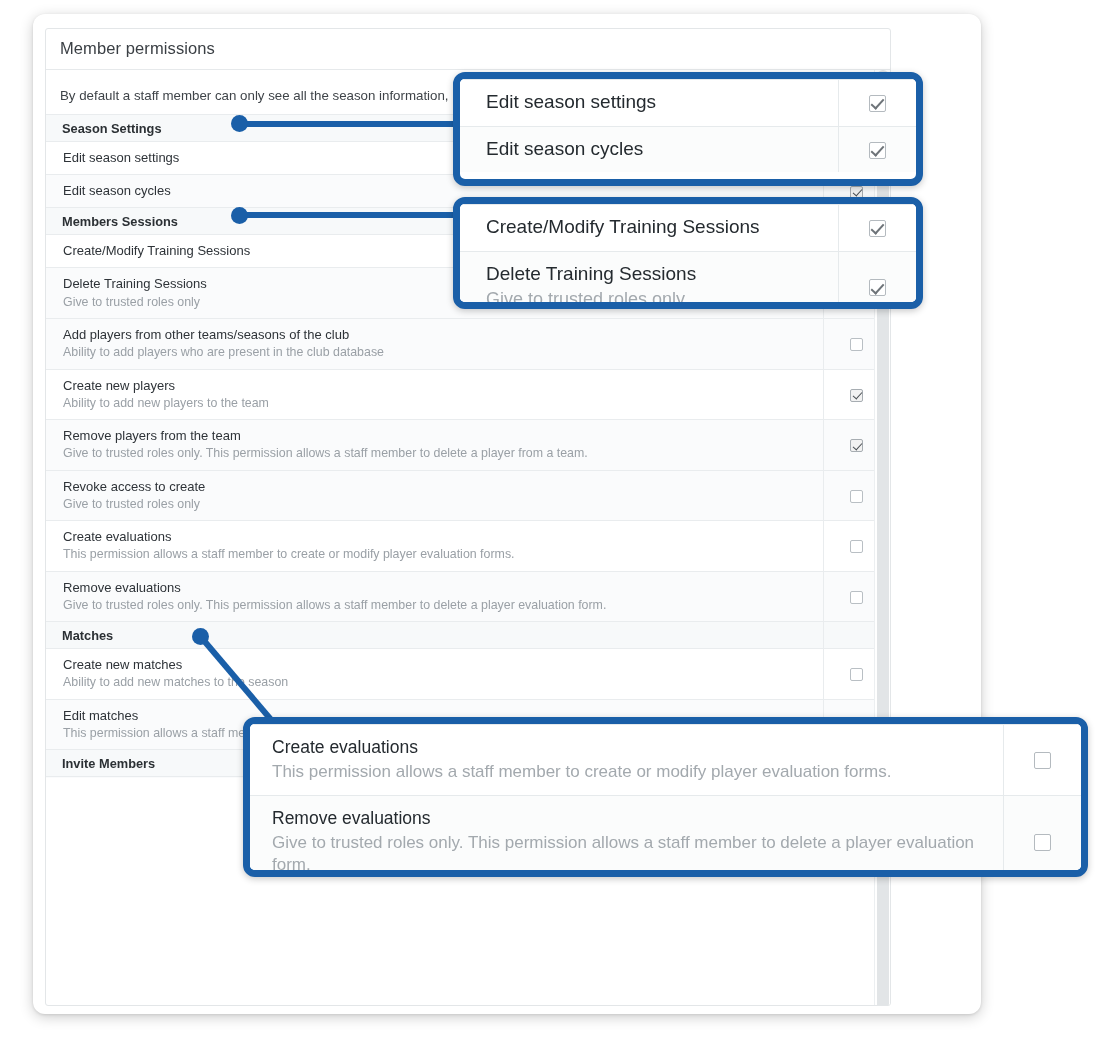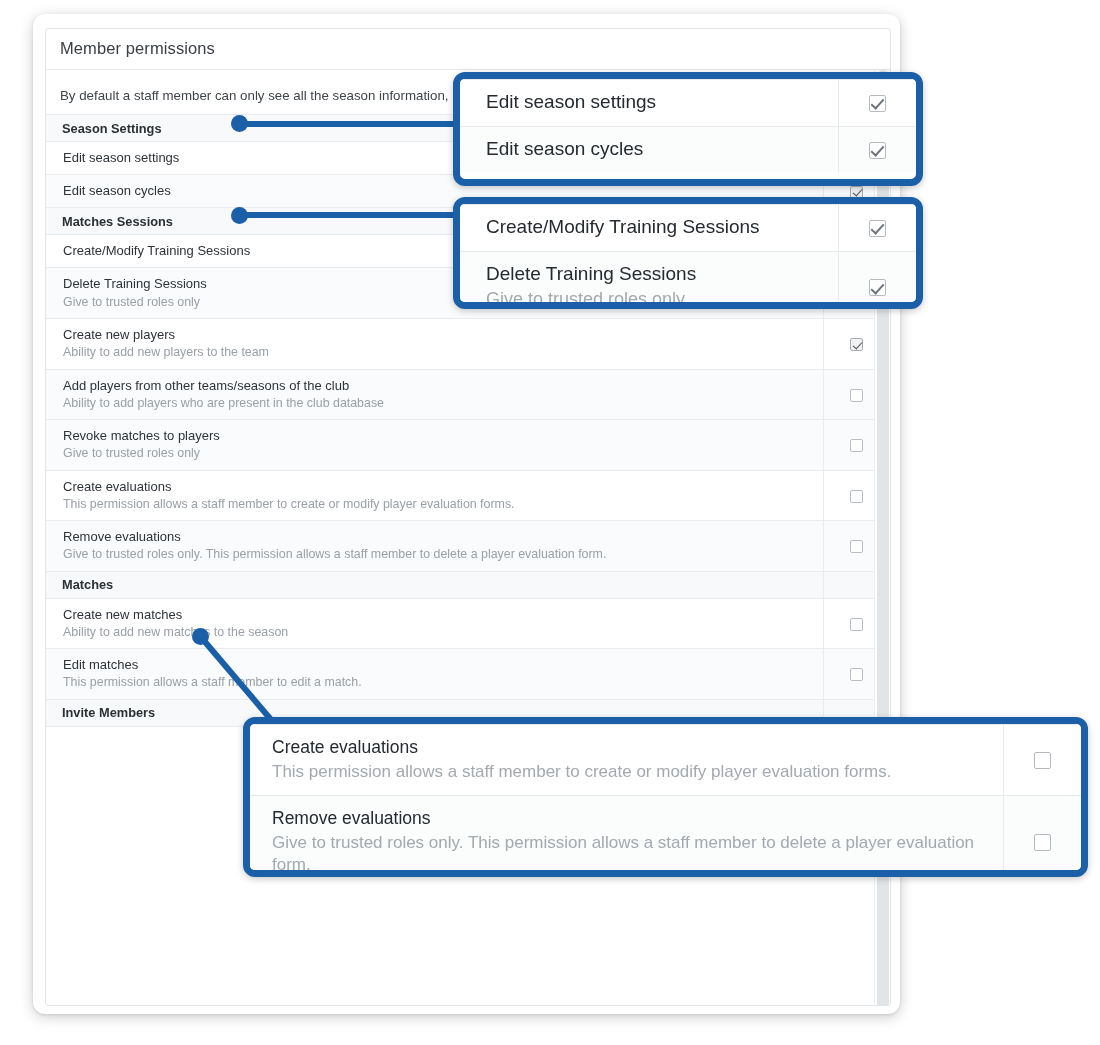--- a/index.html
+++ b/index.html
@@ -15,21 +15,21 @@
     position: relative;
     width: 1100px;
     height: 1045px;
     background: #ffffff;
   }
 
   
   .app-card {
     position: absolute;
     left: 33px; top: 14px;
-    width: 867px; height: 1000px;
+    width: 948px; height: 1000px;
     background: #ffffff;
     border-radius: 12px;
     box-shadow: 0 3px 14px rgba(0,0,0,0.20), 0 1px 3px rgba(0,0,0,0.10);
   }
 
   .panel {
     position: absolute;
     left: 12px; top: 14px;
     width: 846px; height: 978px;
     background: #ffffff;
@@ -258,62 +258,71 @@
               </tr>
               <tr class="perm alt">
                 <td>
                   <div class="cellpad">
                     <div class="ptitle">Edit season cycles</div>
                   </div>
                 </td>
                 <td class="check-cell"><span class="cbox on"></span></td>
               </tr>
               <tr class="group">
-                <td class="lbl">Matches Sessions</td>
+                <td class="lbl">Members Sessions</td>
                 <td class="check-cell"></td>
               </tr>
               <tr class="perm">
                 <td>
                   <div class="cellpad">
                     <div class="ptitle">Create/Modify Training Sessions</div>
                   </div>
                 </td>
                 <td class="check-cell"><span class="cbox on"></span></td>
               </tr>
               <tr class="perm alt">
                 <td>
                   <div class="cellpad">
                     <div class="ptitle">Delete Training Sessions</div>
                     <div class="pdesc">Give to trusted roles only</div>
                   </div>
                 </td>
                 <td class="check-cell"><span class="cbox on"></span></td>
               </tr>
+              <tr class="perm alt">
+                <td>
+                  <div class="cellpad">
+                    <div class="ptitle">Add players from other teams/seasons of the club</div>
+                    <div class="pdesc">Ability to add players who are present in the club database</div>
+                  </div>
+                </td>
+                <td class="check-cell"><span class="cbox"></span></td>
+              </tr>
               <tr class="perm">
                 <td>
                   <div class="cellpad">
                     <div class="ptitle">Create new players</div>
                     <div class="pdesc">Ability to add new players to the team</div>
                   </div>
                 </td>
                 <td class="check-cell"><span class="cbox on"></span></td>
               </tr>
               <tr class="perm alt">
                 <td>
                   <div class="cellpad">
-                    <div class="ptitle">Add players from other teams/seasons of the club</div>
-                    <div class="pdesc">Ability to add players who are present in the club database</div>
-                  </div>
-                </td>
-                <td class="check-cell"><span class="cbox"></span></td>
-              </tr>
-              <tr class="perm alt">
-                <td>
-                  <div class="cellpad">
-                    <div class="ptitle">Revoke matches to players</div>
+                    <div class="ptitle">Remove players from the team</div>
+                    <div class="pdesc">Give to trusted roles only. This permission allows a staff member to delete a player from a team.</div>
+                  </div>
+                </td>
+                <td class="check-cell"><span class="cbox on"></span></td>
+              </tr>
+              <tr class="perm alt">
+                <td>
+                  <div class="cellpad">
+                    <div class="ptitle">Revoke access to create</div>
                     <div class="pdesc">Give to trusted roles only</div>
                   </div>
                 </td>
                 <td class="check-cell"><span class="cbox"></span></td>
               </tr>
               <tr class="perm">
                 <td>
                   <div class="cellpad">
                     <div class="ptitle">Create evaluations</div>
                     <div class="pdesc">This permission allows a staff member to create or modify player evaluation forms.</div>

